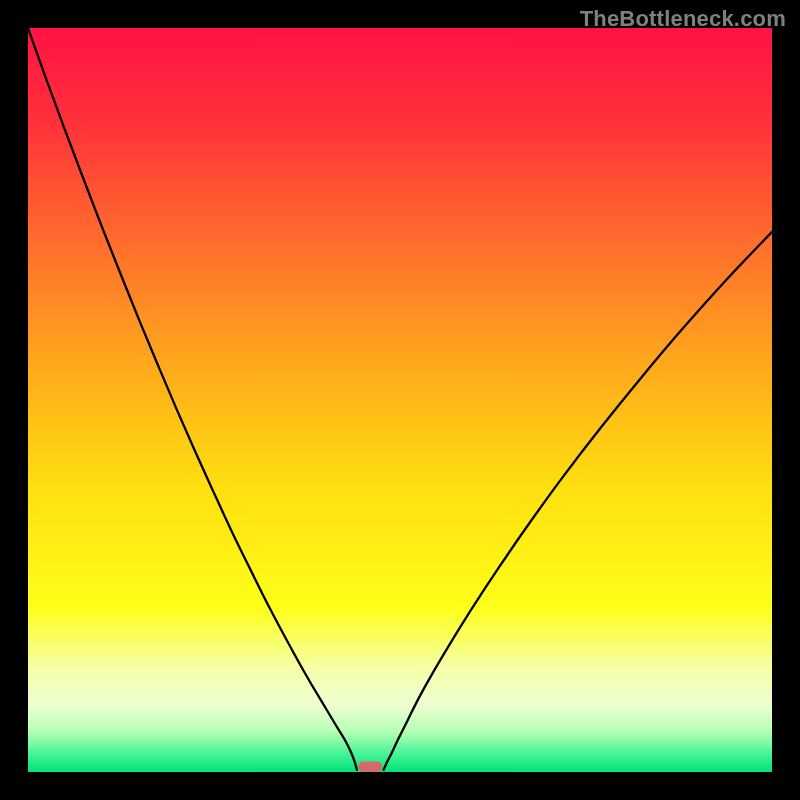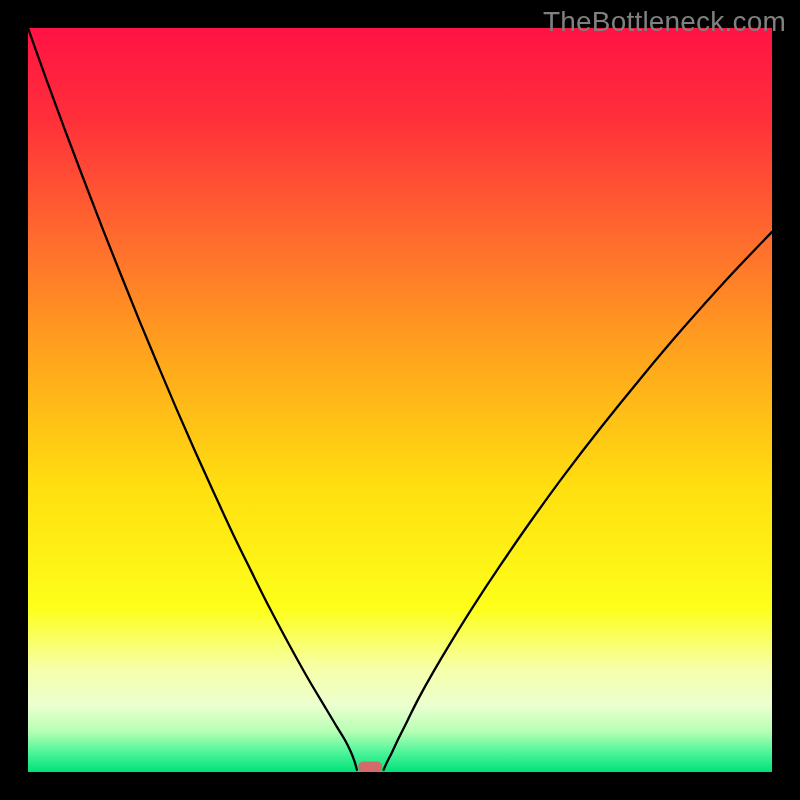--- a/index.html
+++ b/index.html
@@ -15,22 +15,22 @@
     position: relative;
     width: 800px;
     height: 800px;
     background: #000;
   }
   .watermark {
     position: absolute;
     top: 6px;
     right: 14px;
     color: #808080;
-    font-size: 28px;
-    font-weight: 400;
+    font-size: 22px;
+    font-weight: 700;
     letter-spacing: 0.2px;
     z-index: 10;
   }
   .plot-wrap {
     position: absolute;
     left: 28px;
     top: 28px;
     width: 744px;
     height: 744px;
   }

